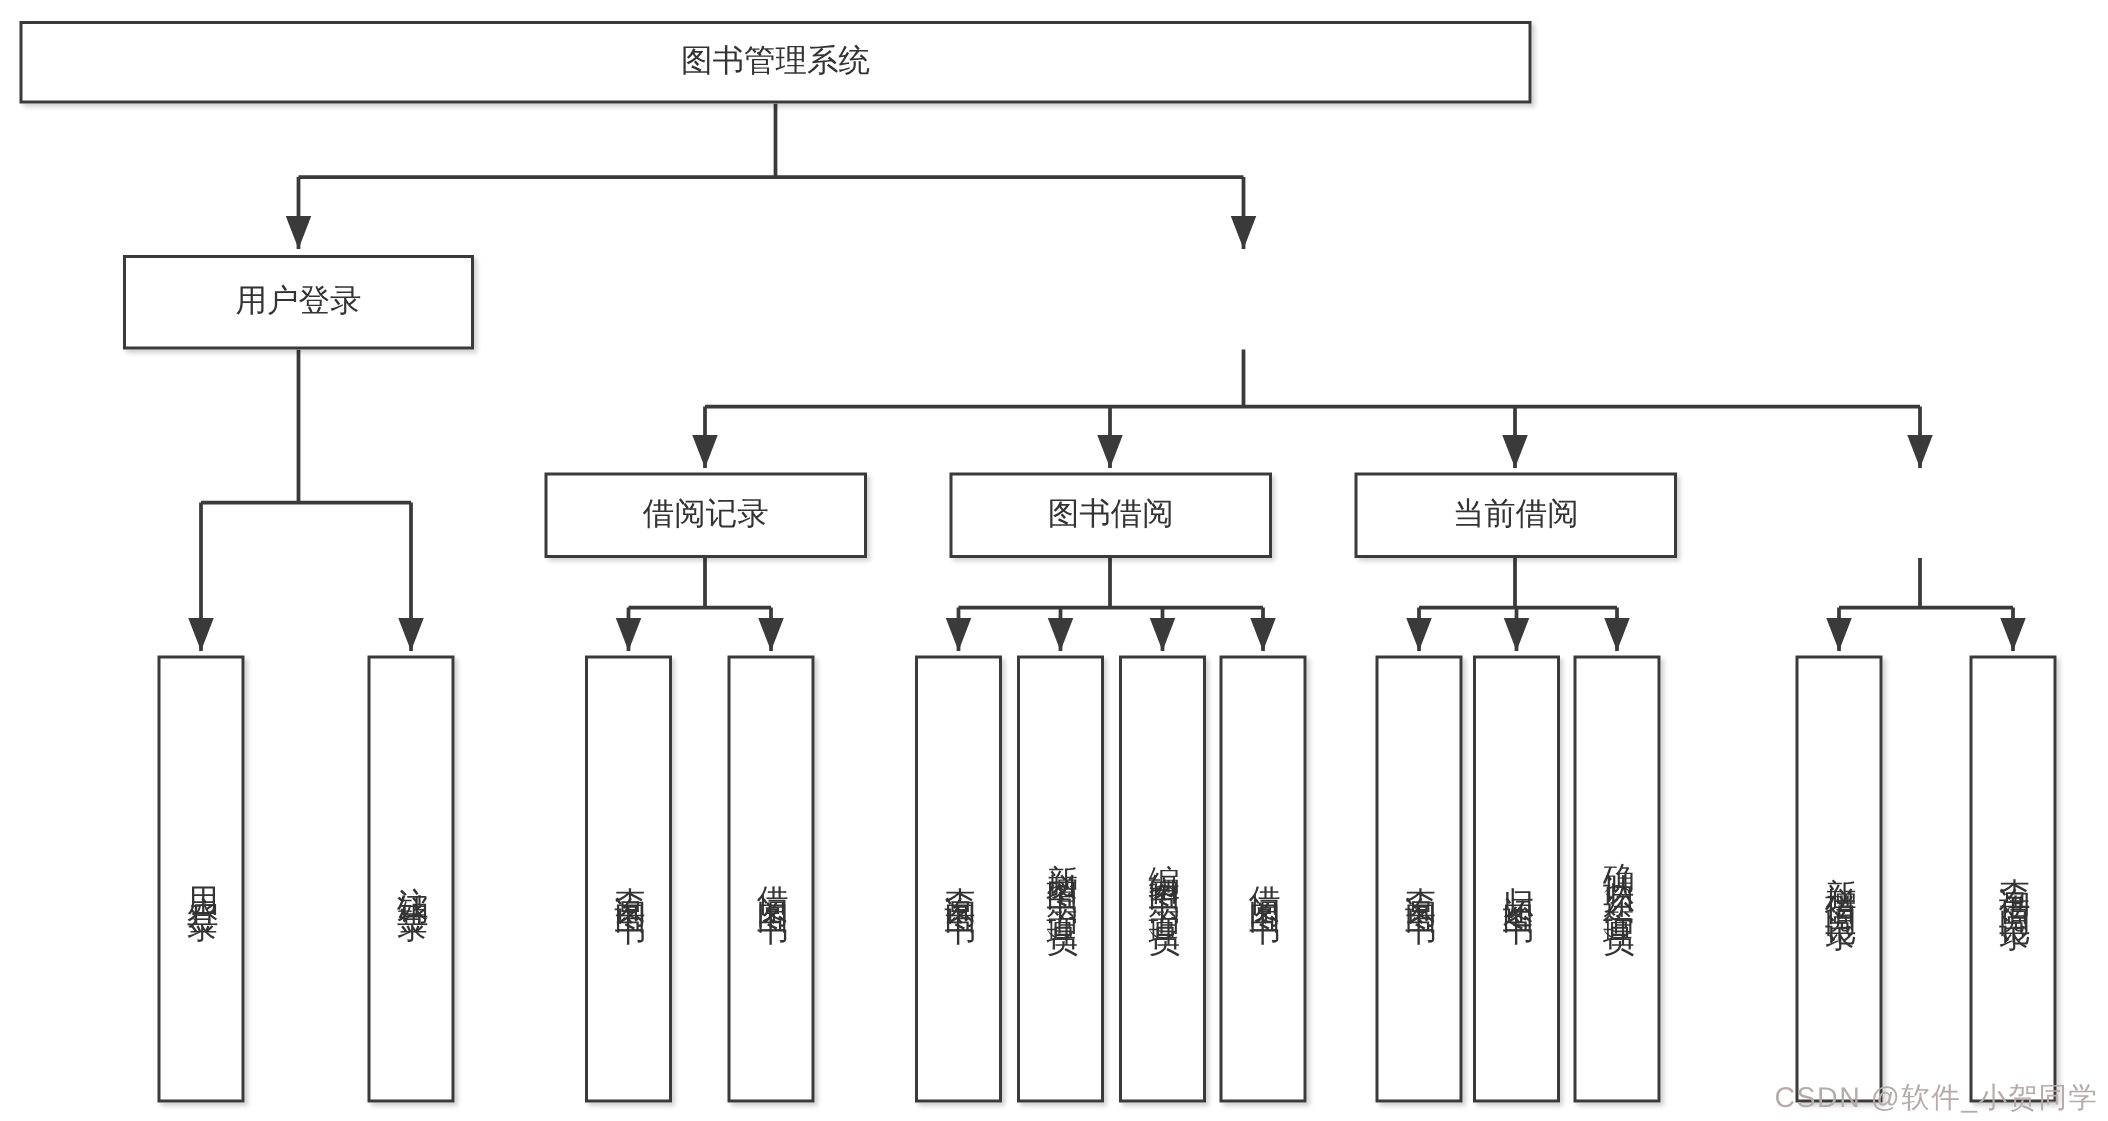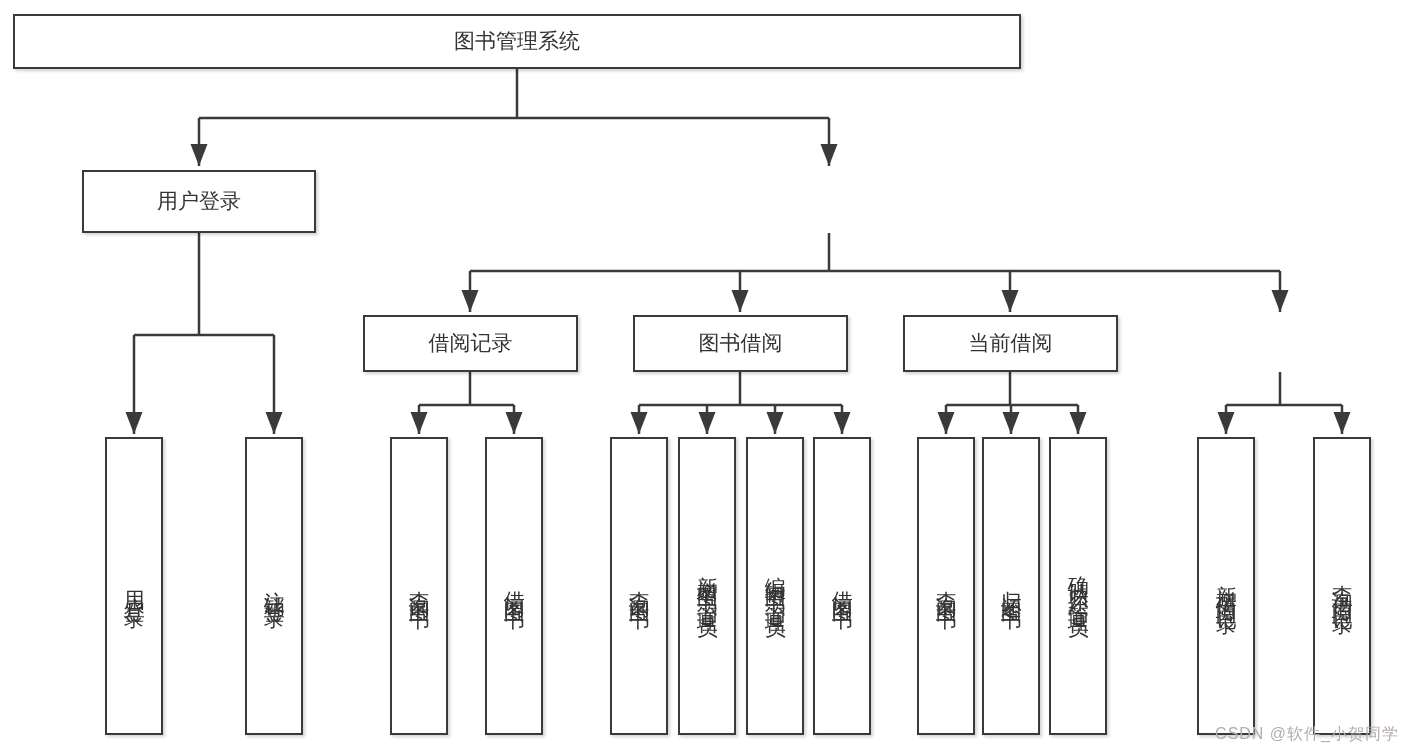--- a/index.html
+++ b/index.html
@@ -30,21 +30,21 @@
   .box.v span{
     writing-mode:vertical-lr;
     text-orientation:mixed;
     letter-spacing:6px;
     white-space:normal;
   }
   .watermark{
     position:absolute;
     right:6px;bottom:2px;
     z-index:10;
-    font-size:16px;
+    font-size:19px;
     color:#b5abab;
     letter-spacing:1px;
   }
 </style>
 </head>
 <body>
 
 <div class="stage">
 
   <svg class="wires" width="1405" height="747" viewBox="0 0 1405 747">

